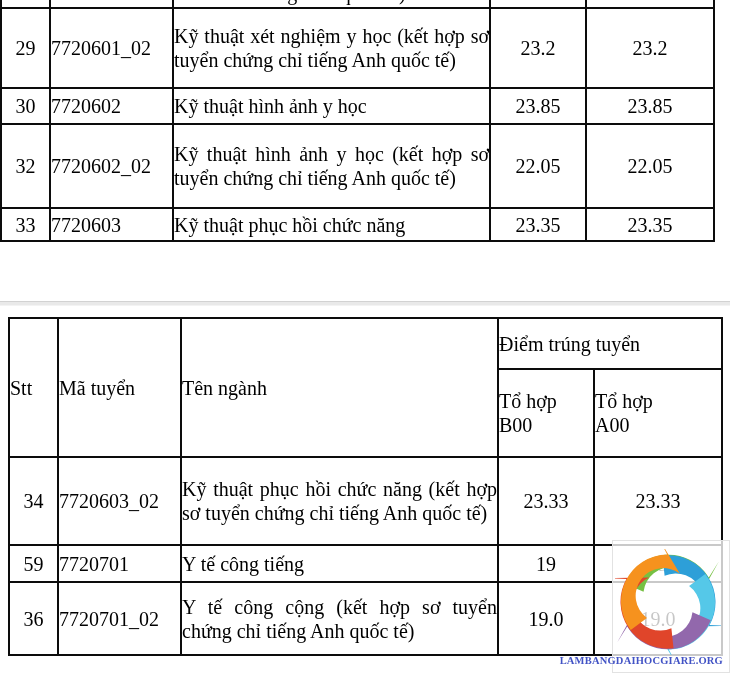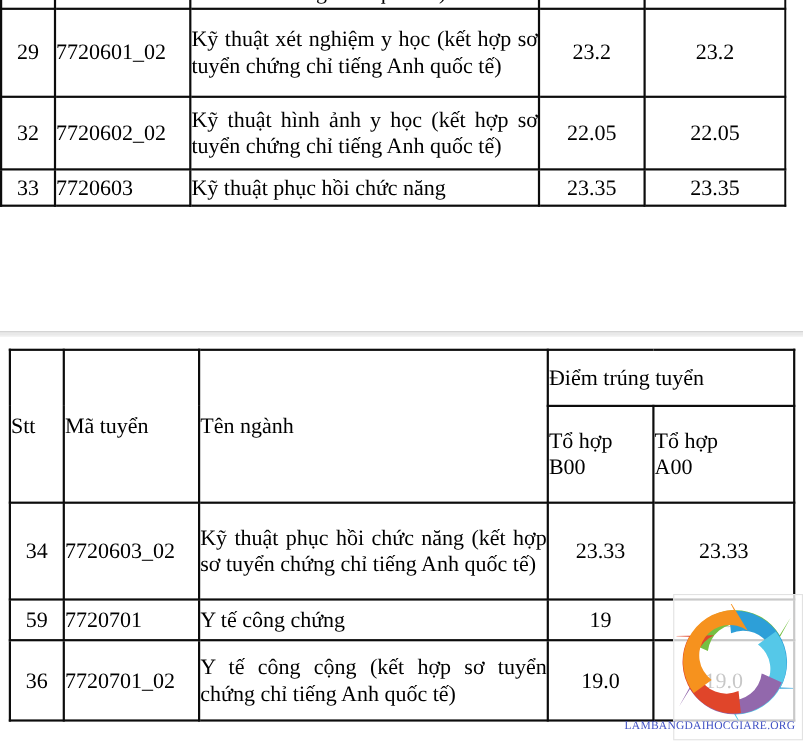--- a/index.html
+++ b/index.html
@@ -44,21 +44,21 @@
     width:715px; height:297px;
     overflow:hidden;
   }
   .clip-top table { margin-top:-22px; }
   tr.r-partial  { height:30px; }
   tr.r-partial td { border-top:none; }
   .partial-text { white-space:nowrap; text-align:center; overflow:hidden; }
   tr.rh80 { height:80px; }
   tr.rh36 { height:36px; }
   tr.rh56 { height:56px; }
-  tr.rh84 { height:66px; }
+  tr.rh84 { height:84px; }
   tr.rh33 { height:33px; }
 
   
   .page-break {
     position:absolute; left:0; top:301px;
     width:730px; height:5px;
     background:#e9e9e9;
     border-top:1px solid #d2d2d2;
     border-bottom:1px solid #f3f3f3;
   }
@@ -81,21 +81,21 @@
   }
   .watermark-logo {
     position:absolute; left:615px; top:549px;
     width:106px; height:106px;
     z-index:6;
   }
   .watermark-text {
     position:absolute; right:7px; top:655px;
     z-index:7;
     font-family:"Liberation Serif","DejaVu Serif",serif;
-    font-weight:normal;
+    font-weight:bold;
     font-size:10.5px;
     letter-spacing:0.2px;
     color:#4253c5;
     white-space:nowrap;
   }
 </style>
 </head>
 <body>
 
 <div class="page">
@@ -119,20 +119,27 @@
           <td class="cell-center"></td>
           <td class="cell-center"></td>
         </tr>
         <tr class="rh80">
           <td class="cell-center">29</td>
           <td class="cell-code">7720601_02</td>
           <td class="cell-name">Kỹ thuật xét nghiệm y học (kết hợp sơ tuyển chứng chỉ tiếng Anh quốc tế)</td>
           <td class="cell-center">23.2</td>
           <td class="cell-center">23.2</td>
         </tr>
+        <tr class="rh36">
+          <td class="cell-center">30</td>
+          <td class="cell-code">7720602</td>
+          <td class="cell-name">Kỹ thuật hình ảnh y học</td>
+          <td class="cell-center">23.85</td>
+          <td class="cell-center">23.85</td>
+        </tr>
         <tr class="rh84">
           <td class="cell-center">32</td>
           <td class="cell-code">7720602_02</td>
           <td class="cell-name">Kỹ thuật hình ảnh y học (kết hợp sơ tuyển chứng chỉ tiếng Anh quốc tế)</td>
           <td class="cell-center">22.05</td>
           <td class="cell-center">22.05</td>
         </tr>
         <tr class="rh33">
           <td class="cell-center">33</td>
           <td class="cell-code">7720603</td>
@@ -174,21 +181,21 @@
       <tr class="rh88">
         <td class="cell-center">34</td>
         <td class="cell-code">7720603_02</td>
         <td class="cell-name">Kỹ thuật phục hồi chức năng (kết hợp sơ tuyển chứng chỉ tiếng Anh quốc tế)</td>
         <td class="cell-center">23.33</td>
         <td class="cell-center">23.33</td>
       </tr>
       <tr class="rh37">
         <td class="cell-center">59</td>
         <td class="cell-code">7720701</td>
-        <td class="cell-name">Y tế công chứng</td>
+        <td class="cell-name">Y tế công tiếng</td>
         <td class="cell-center">19</td>
         <td class="cell-center">19</td>
       </tr>
       <tr class="rh73">
         <td class="cell-center">36</td>
         <td class="cell-code">7720701_02</td>
         <td class="cell-name">Y tế công cộng (kết hợp sơ tuyển chứng chỉ tiếng Anh quốc tế)</td>
         <td class="cell-center">19.0</td>
         <td class="cell-center">19.0</td>
       </tr>

